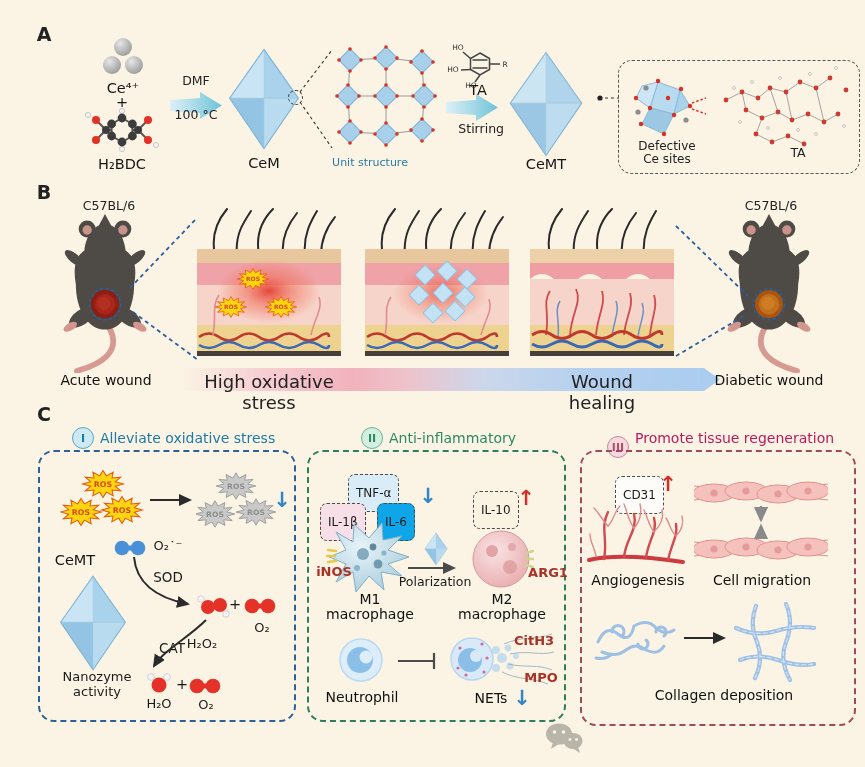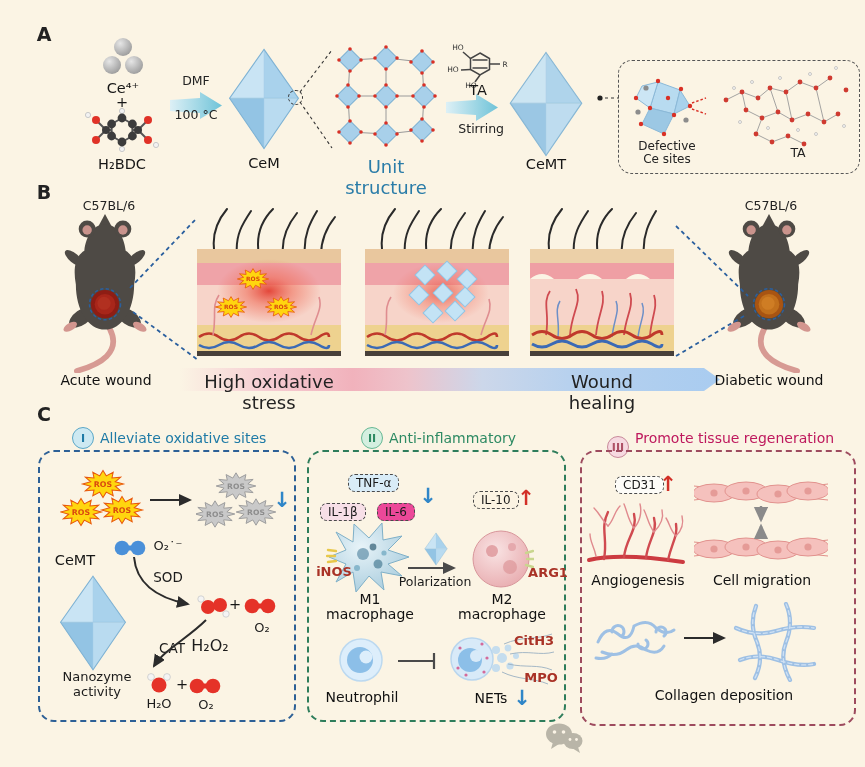--- a/index.html
+++ b/index.html
@@ -6,21 +6,21 @@
   #canvas{position:relative;width:865px;height:767px;background:#fbf4e4;overflow:hidden;
           font-family:"DejaVu Sans","Liberation Sans",sans-serif;color:#1b1b1b;}
   .abs{position:absolute;}
   .lbl{position:absolute;text-align:center;line-height:1.15;}
   .panel-letter{font-size:19px;font-weight:600;color:#222;}
   .mol-lbl{font-size:14.5px;color:#161616;}
   .sm-lbl{font-size:12.5px;color:#222;}
   .cap-lbl{font-size:14px;color:#111;}
   .stage-lbl{font-size:18px;color:#222;}
   .chip{position:absolute;border:1.6px dashed #4a4a4a;border-radius:7px;font-size:12px;
-        padding:1px 7px;color:#1b1b1b;white-space:nowrap;}
+        padding:11px 7px;color:#1b1b1b;white-space:nowrap;}
   .c-title{font-size:14px;font-weight:500;text-align:left;}
   .c-circle{position:absolute;width:20px;height:20px;border-radius:50%;font-size:11px;
             display:flex;align-items:center;justify-content:center;font-weight:600;}
   .cbox{position:absolute;border:2px dashed;border-radius:16px;}
   .red-tag{font-size:13px;font-weight:700;color:#a93226;}
   .dn{color:#2f86c8;font-weight:700;font-size:21px;}
   .up{color:#d22f27;font-weight:700;font-size:21px;}
   .dashed-circle{position:absolute;border:1.5px dashed #333;border-radius:50%;}
   .wm{font-size:25px;color:#c0bbac;letter-spacing:2px;white-space:nowrap;}
   svg{display:block;}
@@ -232,21 +232,21 @@
           <rect x="-8" y="-8" width="16" height="16" transform="rotate(45)" fill="#a8d0ea" stroke="#7fb2d4"></rect>
           <g fill="#d93025">
             <circle cy="-11" r="1.8"></circle>
             <circle cx="11" r="1.8"></circle>
             <circle cy="11" r="1.8"></circle>
             <circle cx="-11" r="1.8"></circle>
           </g>
         </g>
     </g>
   </svg>
-  <div class="lbl" style="left:328px;top:157px;width:116px;font-size:18px;font-weight:500;color:#2a7ca8;">Unit structure</div>
+  <div class="lbl" style="left:312px;top:157px;width:116px;font-size:11px;font-weight:500;color:#2a7ca8;">Unit structure</div>
 
   <svg class="abs" style="left:444px;top:38px;width:66px;height:52px;" viewBox="0 0 66 52">
     <g stroke="#444" stroke-width="1.5" fill="none">
       <polygon points="36,15 45.5,20.5 45.5,31.5 36,37 26.5,31.5 26.5,20.5"></polygon>
       <line x1="28.5" y1="22" x2="43.5" y2="22"></line>
         <line x1="28.5" y1="30" x2="43.5" y2="30"></line>
       <line x1="26.5" y1="20.5" x2="19" y2="14"></line>
         <line x1="26.5" y1="31.5" x2="17" y2="32"></line>
       <line x1="36" y1="37" x2="31" y2="44"></line>
         <line x1="45.5" y1="26" x2="56" y2="26"></line>
@@ -498,21 +498,21 @@
     <circle cx="50" cy="99" r="15" fill="#a85412"></circle>
       <circle cx="50" cy="99" r="11" fill="#c2701c"></circle>
       <circle cx="49" cy="98" r="7" fill="#cf7d24"></circle>
     <circle cx="50" cy="99" r="16.5" fill="none" stroke="#2a5f9e" stroke-width="1.6" stroke-dasharray="3.5,2.5"></circle>
   </svg>
   <div class="lbl cap-lbl" style="left:708px;top:372px;width:122px;">Diabetic wound</div>
 
   <div class="lbl panel-letter" style="left:32px;top:404px;width:24px;">C</div>
 
   <div class="c-circle" style="left:72px;top:427px;background:#cde9f2;border:1.4px solid #5aa7c7;color:#1e7aa6;">I</div>
-  <div class="lbl c-title" style="left:100px;top:430px;width:180px;color:#1e7aa6;">Alleviate oxidative sites</div>
+  <div class="lbl c-title" style="left:100px;top:430px;width:180px;color:#1e7aa6;">Alleviate oxidative stress</div>
   <div class="c-circle" style="left:361px;top:427px;background:#d4efe0;border:1.4px solid #66b894;color:#2d8a63;">II</div>
   <div class="lbl c-title" style="left:389px;top:430px;width:150px;color:#2d8a63;">Anti-inflammatory</div>
   <div class="c-circle" style="left:607px;top:436px;background:#f6d9e0;border:1.4px solid #c98a9b;color:#ae5166;">III</div>
   <div class="lbl c-title" style="left:635px;top:430px;width:210px;color:#be185d;">Promote tissue regeneration</div>
 
   <div class="cbox" style="left:38px;top:450px;width:254px;height:268px;border-color:#2d6096;"></div>
   <div class="cbox" style="left:307px;top:450px;width:255px;height:268px;border-color:#2e7d5b;"></div>
   <div class="cbox" style="left:580px;top:450px;width:272px;height:272px;border-color:#9d4a5e;"></div>
 
   <svg class="abs" style="left:60px;top:468px;width:86px;height:62px;" viewBox="0 0 86 62">
@@ -563,38 +563,38 @@
     <circle cx="6" cy="6" r="3.2" fill="#f4f4f4" stroke="#c9c9c9" stroke-width="0.8"></circle>
     <rect x="13" y="11" width="12" height="5" fill="#e53228"></rect>
     <circle cx="13" cy="14" r="7" fill="#e53228"></circle>
       <circle cx="25" cy="12" r="7" fill="#e53228"></circle>
     <circle cx="31" cy="21" r="3.2" fill="#f4f4f4" stroke="#c9c9c9" stroke-width="0.8"></circle>
   </svg>
   <div class="lbl mol-lbl" style="left:226px;top:596px;width:18px;">+</div>
   <svg class="abs" style="left:244px;top:598px;width:32px;height:16px;" viewBox="0 0 32 16">
       <use href="#o2" fill="#e53228"></use>
     </svg>
-  <div class="lbl" style="left:188px;top:621px;width:44px;font-size:16px;margin-top:16px;">H₂O₂</div>
+  <div class="lbl" style="left:180px;top:621px;width:44px;font-size:13px;margin-top:16px;">H₂O₂</div>
   <div class="lbl" style="left:248px;top:621px;width:28px;font-size:13px;">O₂</div>
 
   <svg class="abs" style="left:144px;top:672px;width:30px;height:24px;" viewBox="0 0 30 24">
     <circle cx="7" cy="5" r="3.4" fill="#f4f4f4" stroke="#c9c9c9" stroke-width="0.8"></circle>
     <circle cx="23" cy="5" r="3.4" fill="#f4f4f4" stroke="#c9c9c9" stroke-width="0.8"></circle>
     <circle cx="15" cy="13" r="7.5" fill="#e53228"></circle>
   </svg>
   <div class="lbl mol-lbl" style="left:173px;top:676px;width:18px;">+</div>
   <svg class="abs" style="left:189px;top:678px;width:32px;height:16px;" viewBox="0 0 32 16">
       <use href="#o2" fill="#e53228"></use>
     </svg>
   <div class="lbl" style="left:140px;top:697px;width:38px;font-size:13px;">H₂O</div>
   <div class="lbl" style="left:192px;top:698px;width:28px;font-size:13px;">O₂</div>
 
   <span class="chip" style="left:348px;top:474px;background:#d9ecf7;">TNF-α</span>
   <span class="chip" style="left:320px;top:503px;background:#f7dfe7;">IL-1β</span>
-  <span class="chip" style="left:377px;top:503px;background:#ec4899;">IL-6</span>
+  <span class="chip" style="left:377px;top:503px;background:#0ea5e9;">IL-6</span>
   <div class="lbl dn" style="left:418px;top:484px;width:20px;">↓</div>
   <span class="chip" style="left:473px;top:491px;background:#fbf3e2;">IL-10</span>
   <div class="lbl up" style="left:516px;top:486px;width:20px;">↑</div>
 
   <svg class="abs" style="left:326px;top:520px;width:86px;height:74px;" viewBox="0 0 86 74">
     <polygon points="83,37 62,44 76,56 55,52 58,70 43,56 30,72 27,52 10,62 20,44 3,37 20,30 10,12 27,22 28,4 43,18 56,3 57,20 76,16 62,30" fill="url(#m1g)" stroke="#7fb0c8" stroke-width="1"></polygon>
     <circle cx="37" cy="34" r="6" fill="#5f8fa8" opacity="0.7"></circle>
       <circle cx="52" cy="44" r="4.5" fill="#4a7software" opacity="0"></circle>
     <circle cx="52" cy="44" r="4.5" fill="#4a7d96" opacity="0.7"></circle>
       <circle cx="47" cy="27" r="3.4" fill="#2f5d73" opacity="0.7"></circle>

